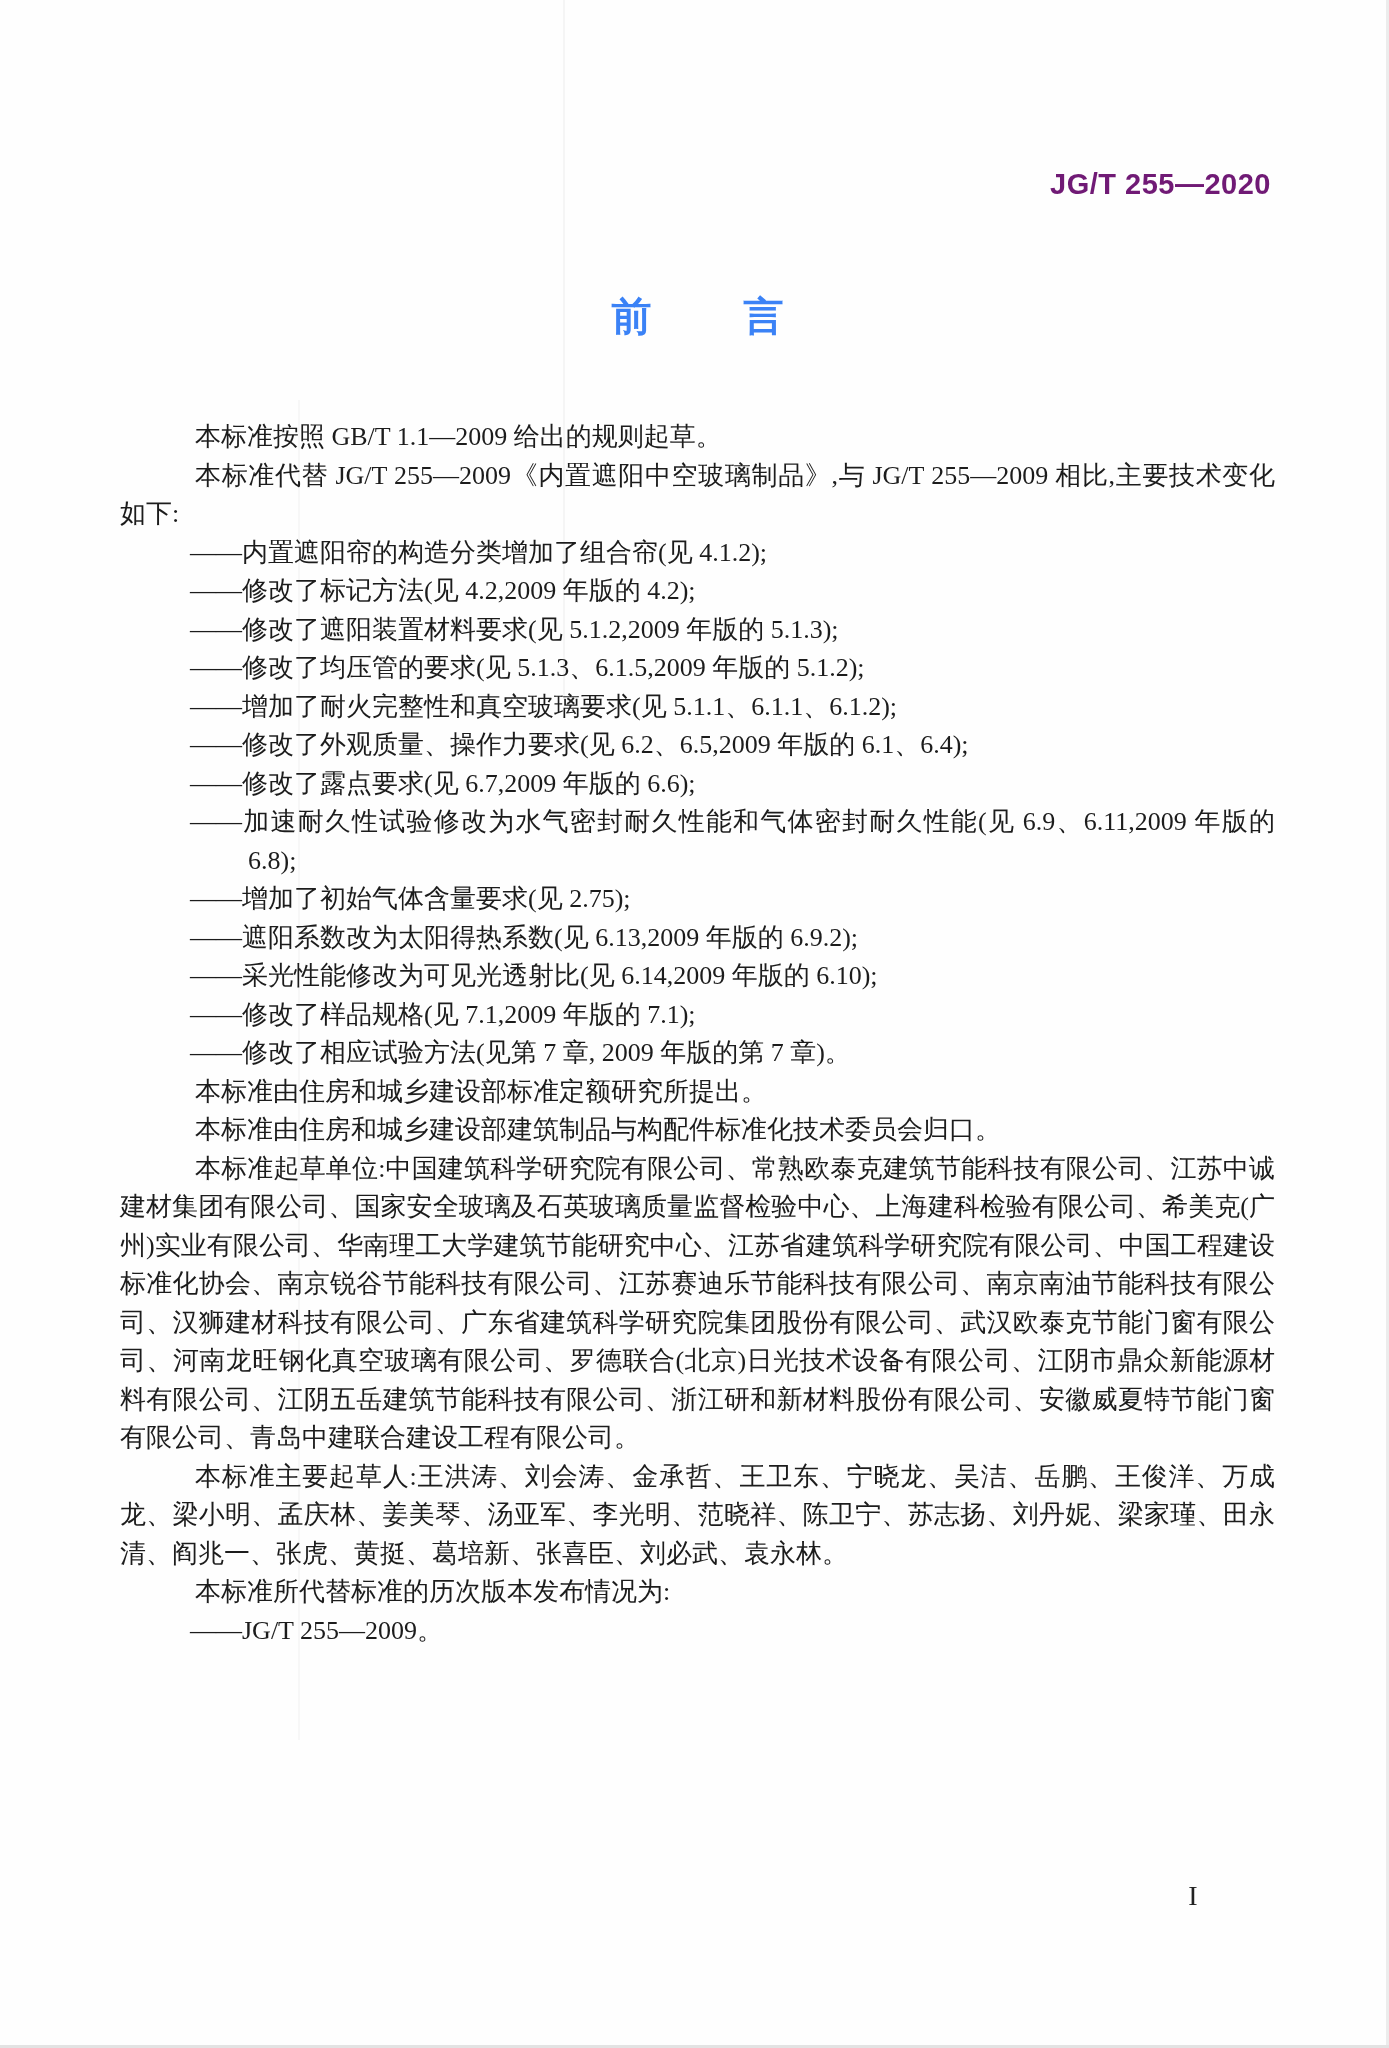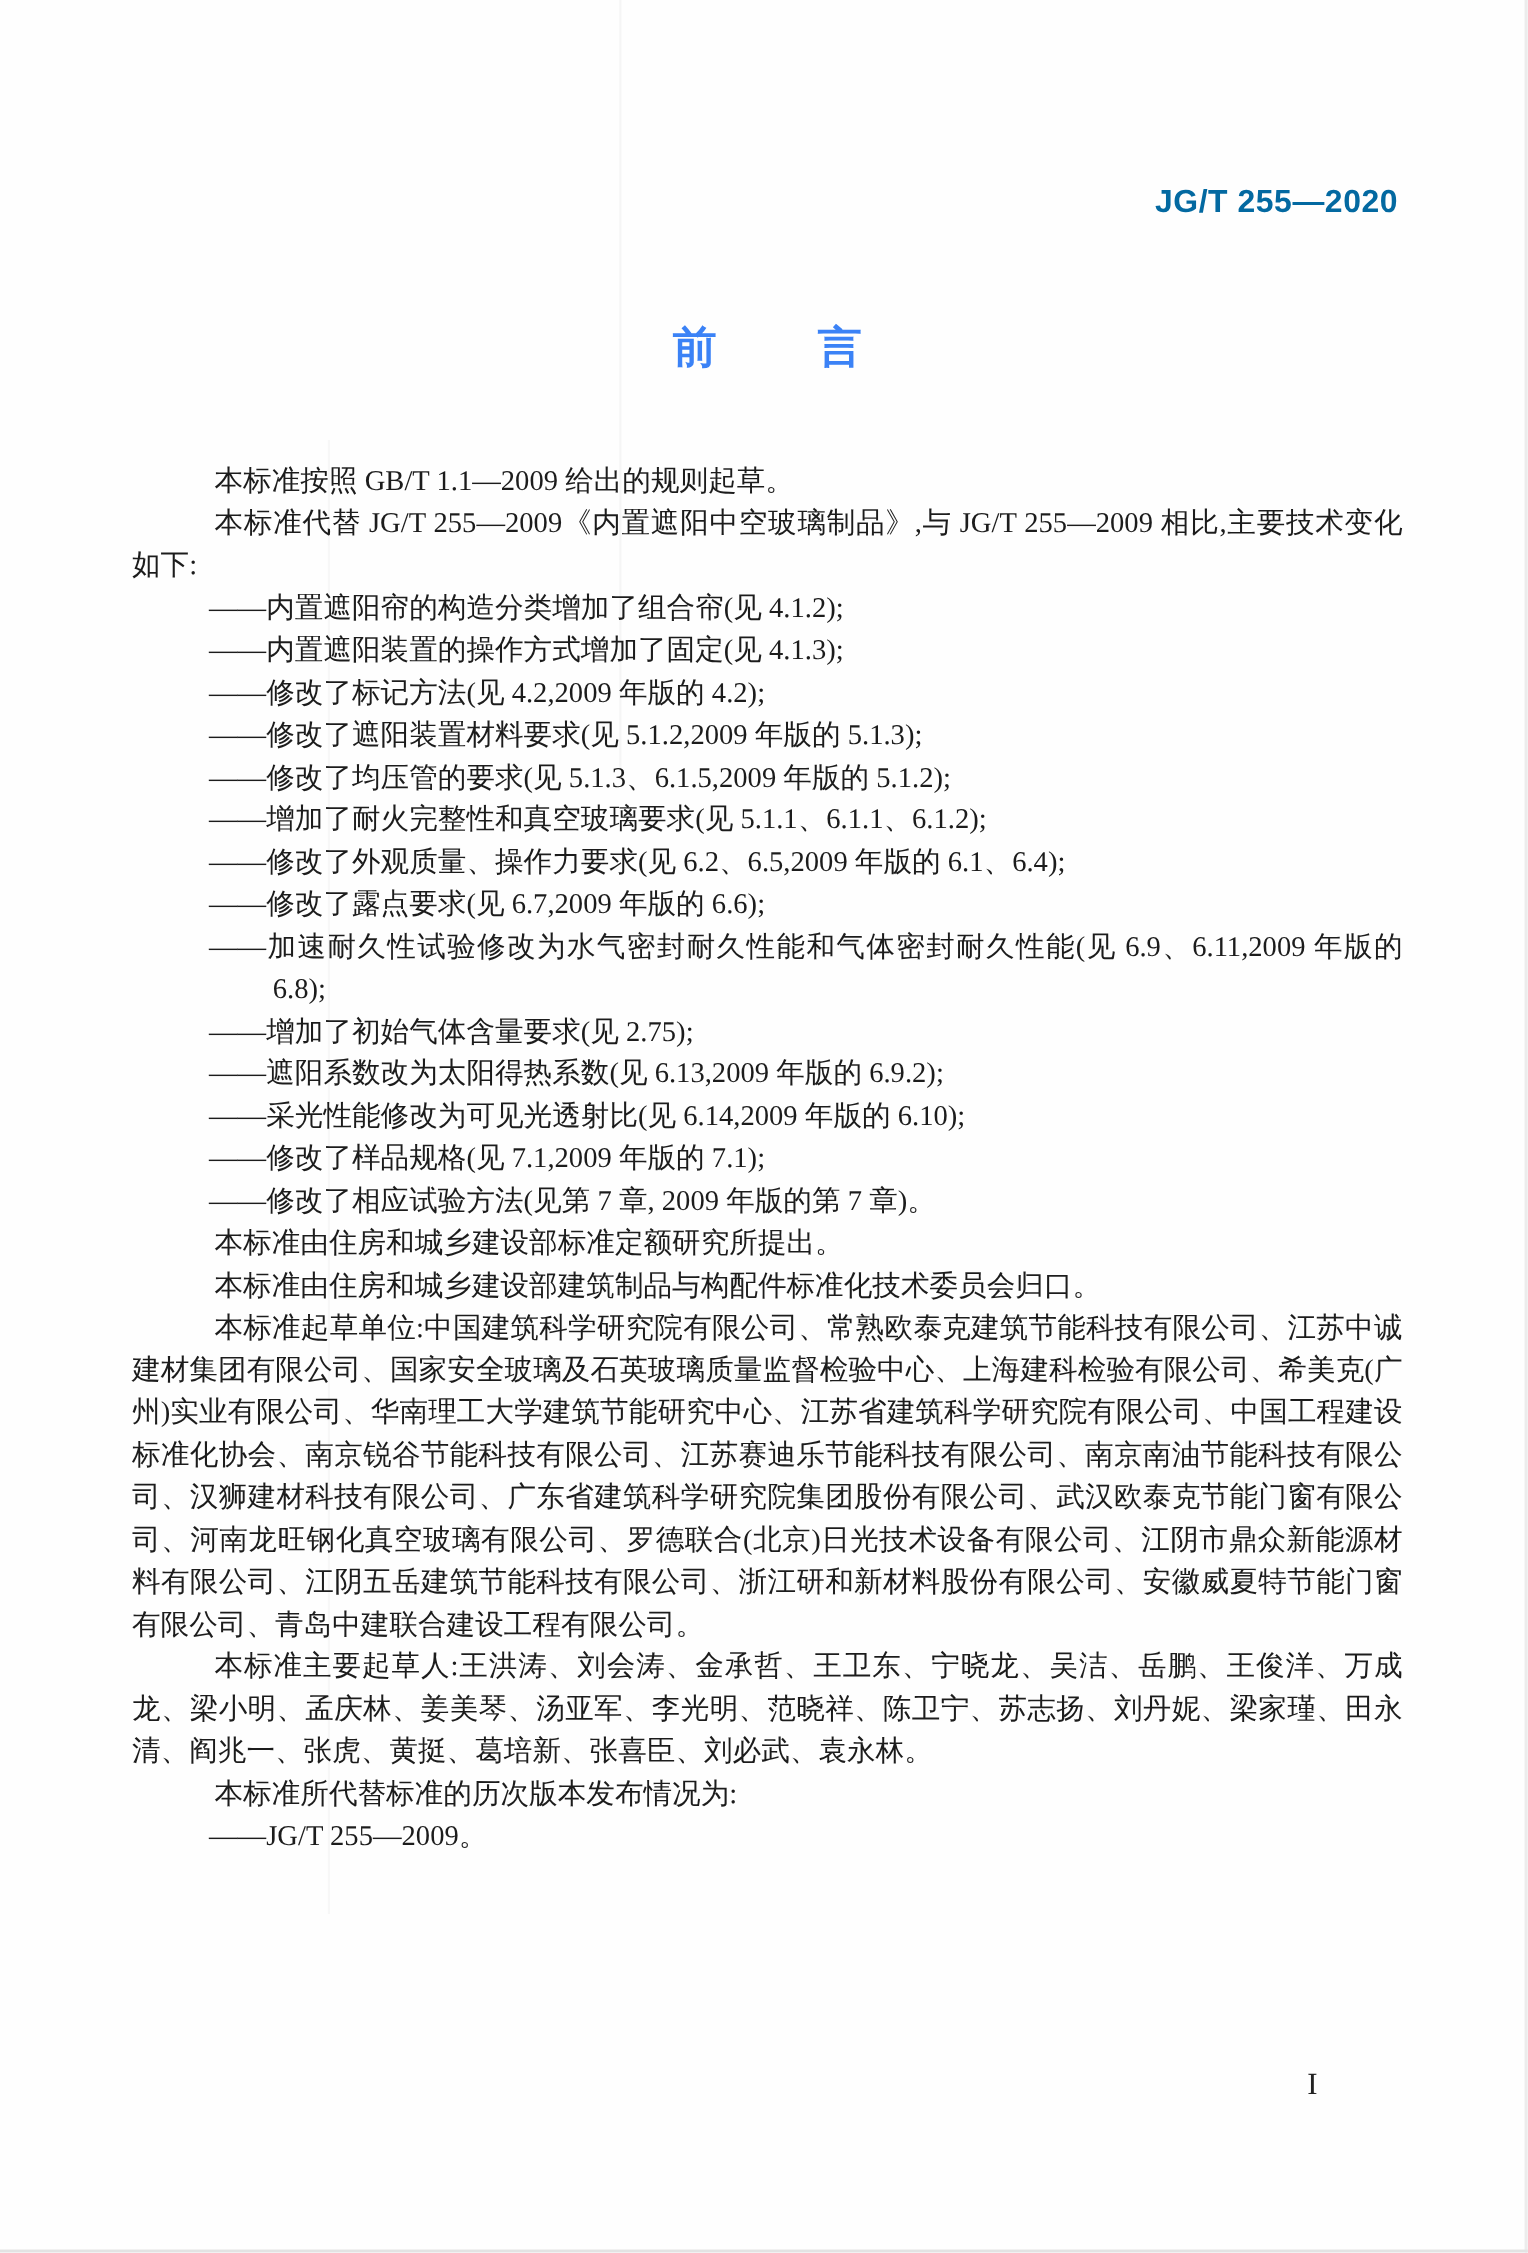--- a/index.html
+++ b/index.html
@@ -39,21 +39,21 @@
     position: absolute;
     top: 168px;
     left: 1050px;
     width: 190px;
     text-align: right;
     font-family: "Liberation Sans", "DejaVu Sans", sans-serif;
     font-weight: bold;
     font-size: 29px;
     letter-spacing: 0.5px;
     white-space: nowrap;
-    color: #0369a1;
+    color: #701a75;
   }
   
   .page-title {
     position: absolute;
     top: 296px;
     left: 120px;
     width: 1155px;
     text-align: center;
     font-family: "Liberation Sans", "DejaVu Sans", sans-serif;
     font-weight: bold;
@@ -113,21 +113,20 @@
 
   <div class="page-title">
     <span class="t1">前</span><span class="t2">言</span>
   </div>
 
   <div class="doc-body">
     <p class="ind">本标准按照 GB/T 1.1—2009 给出的规则起草。</p>
     <p class="ind">本标准代替 JG/T 255—2009《内置遮阳中空玻璃制品》,与 JG/T 255—2009 相比,主要技术变化如下:</p>
     <ul class="changes">
       <li>——内置遮阳帘的构造分类增加了组合帘(见 4.1.2);</li>
-      <li>——内置遮阳装置的操作方式增加了固定(见 4.1.3);</li>
       <li>——修改了标记方法(见 4.2,2009 年版的 4.2);</li>
       <li>——修改了遮阳装置材料要求(见 5.1.2,2009 年版的 5.1.3);</li>
       <li>——修改了均压管的要求(见 5.1.3、6.1.5,2009 年版的 5.1.2);</li>
       <li>——增加了耐火完整性和真空玻璃要求(见 5.1.1、6.1.1、6.1.2);</li>
       <li>——修改了外观质量、操作力要求(见 6.2、6.5,2009 年版的 6.1、6.4);</li>
       <li>——修改了露点要求(见 6.7,2009 年版的 6.6);</li>
       <li>——加速耐久性试验修改为水气密封耐久性能和气体密封耐久性能(见 6.9、6.11,2009 年版的 6.8);</li>
       <li>——增加了初始气体含量要求(见 2.75);</li>
       <li>——遮阳系数改为太阳得热系数(见 6.13,2009 年版的 6.9.2);</li>
       <li>——采光性能修改为可见光透射比(见 6.14,2009 年版的 6.10);</li>

